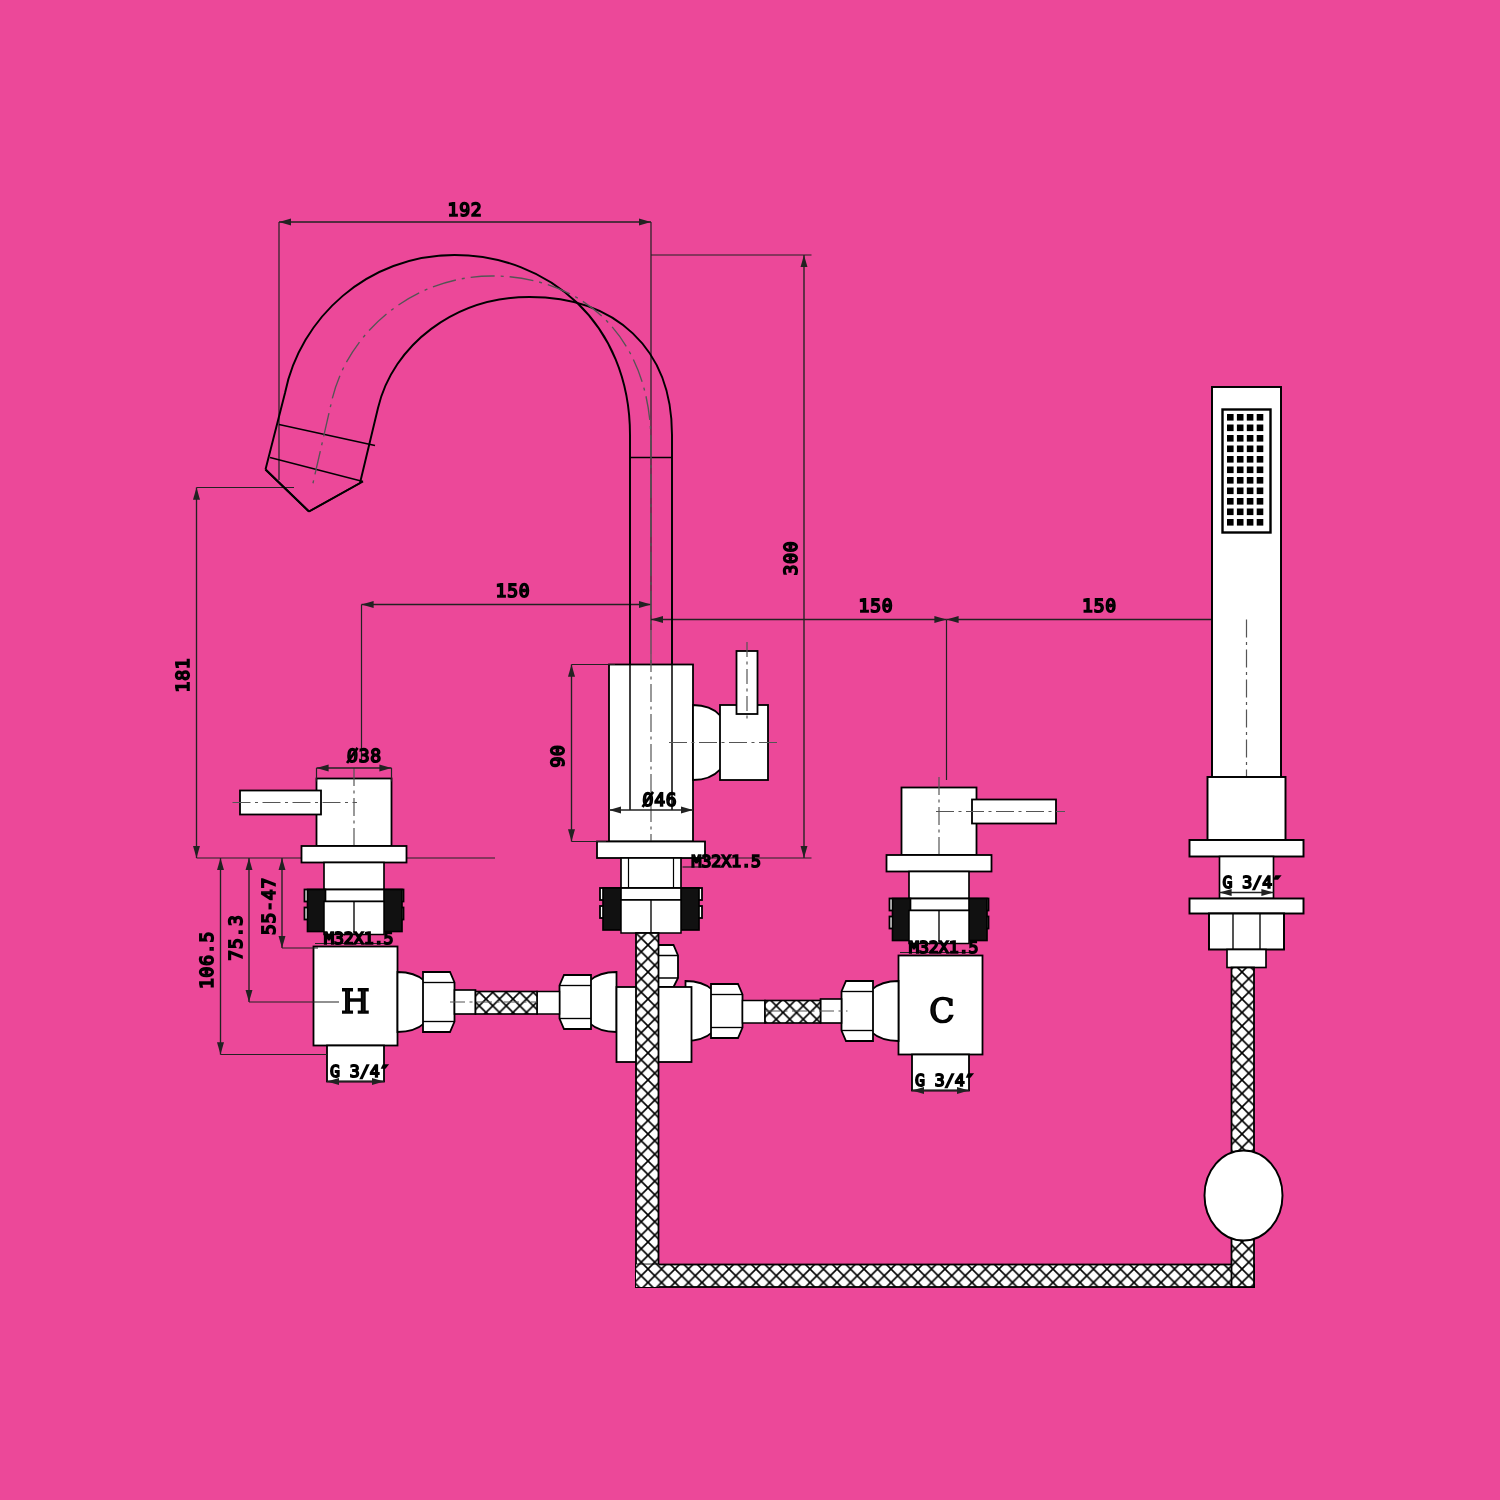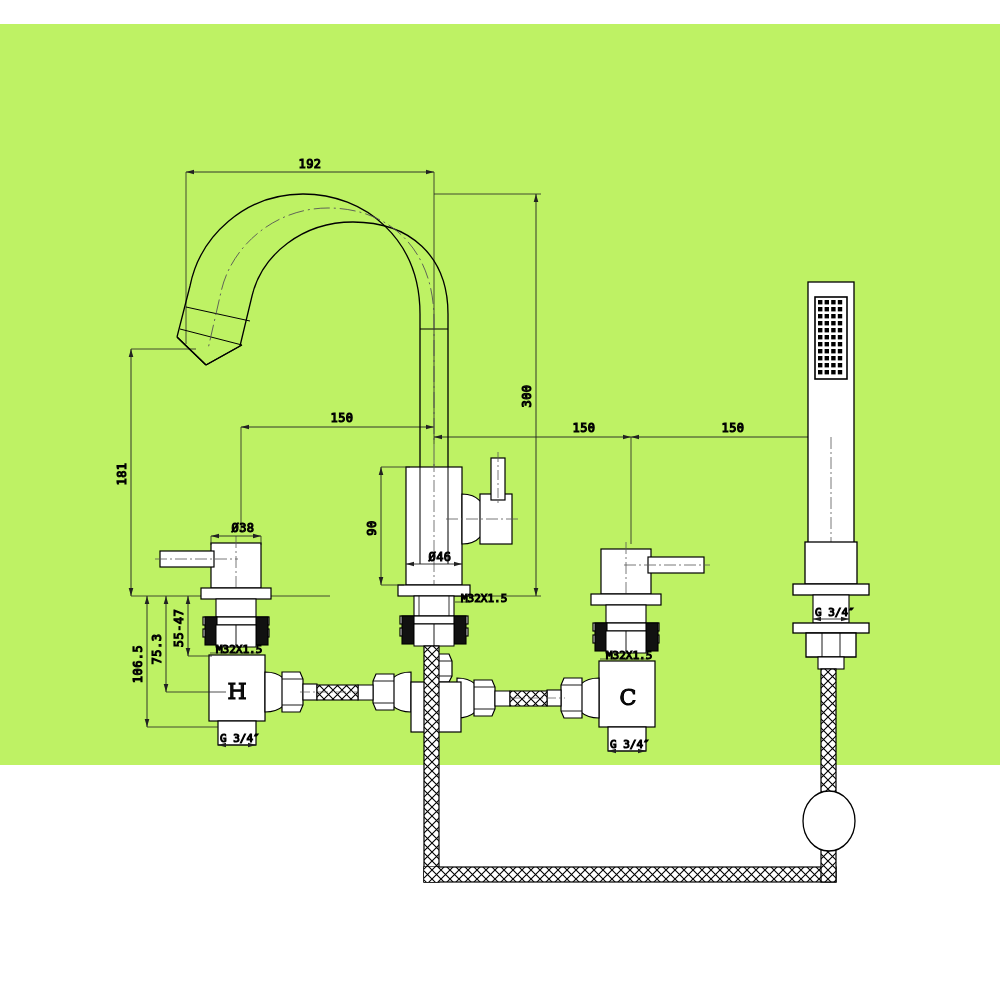--- a/index.html
+++ b/index.html
@@ -10,23 +10,22 @@
   }
   body {
     width: 1000px;
     height: 1000px;
     font-family: "DejaVu Sans", sans-serif;
     overflow: hidden;
   }
   #drawing-root {
     position: relative;
     width: 1000px;
-    height: 741px;
-    background: #bef264;
-    margin-top: 24px;
+    height: 1000px;
+    background: #ec4899;
   }
   svg#cad {
     display: block;
     width: 1000px;
     height: 1000px;
   }
   .dimtext {
     font-family: "DejaVu Sans Mono", monospace;
     font-size: 12px;
     fill: #333333;

